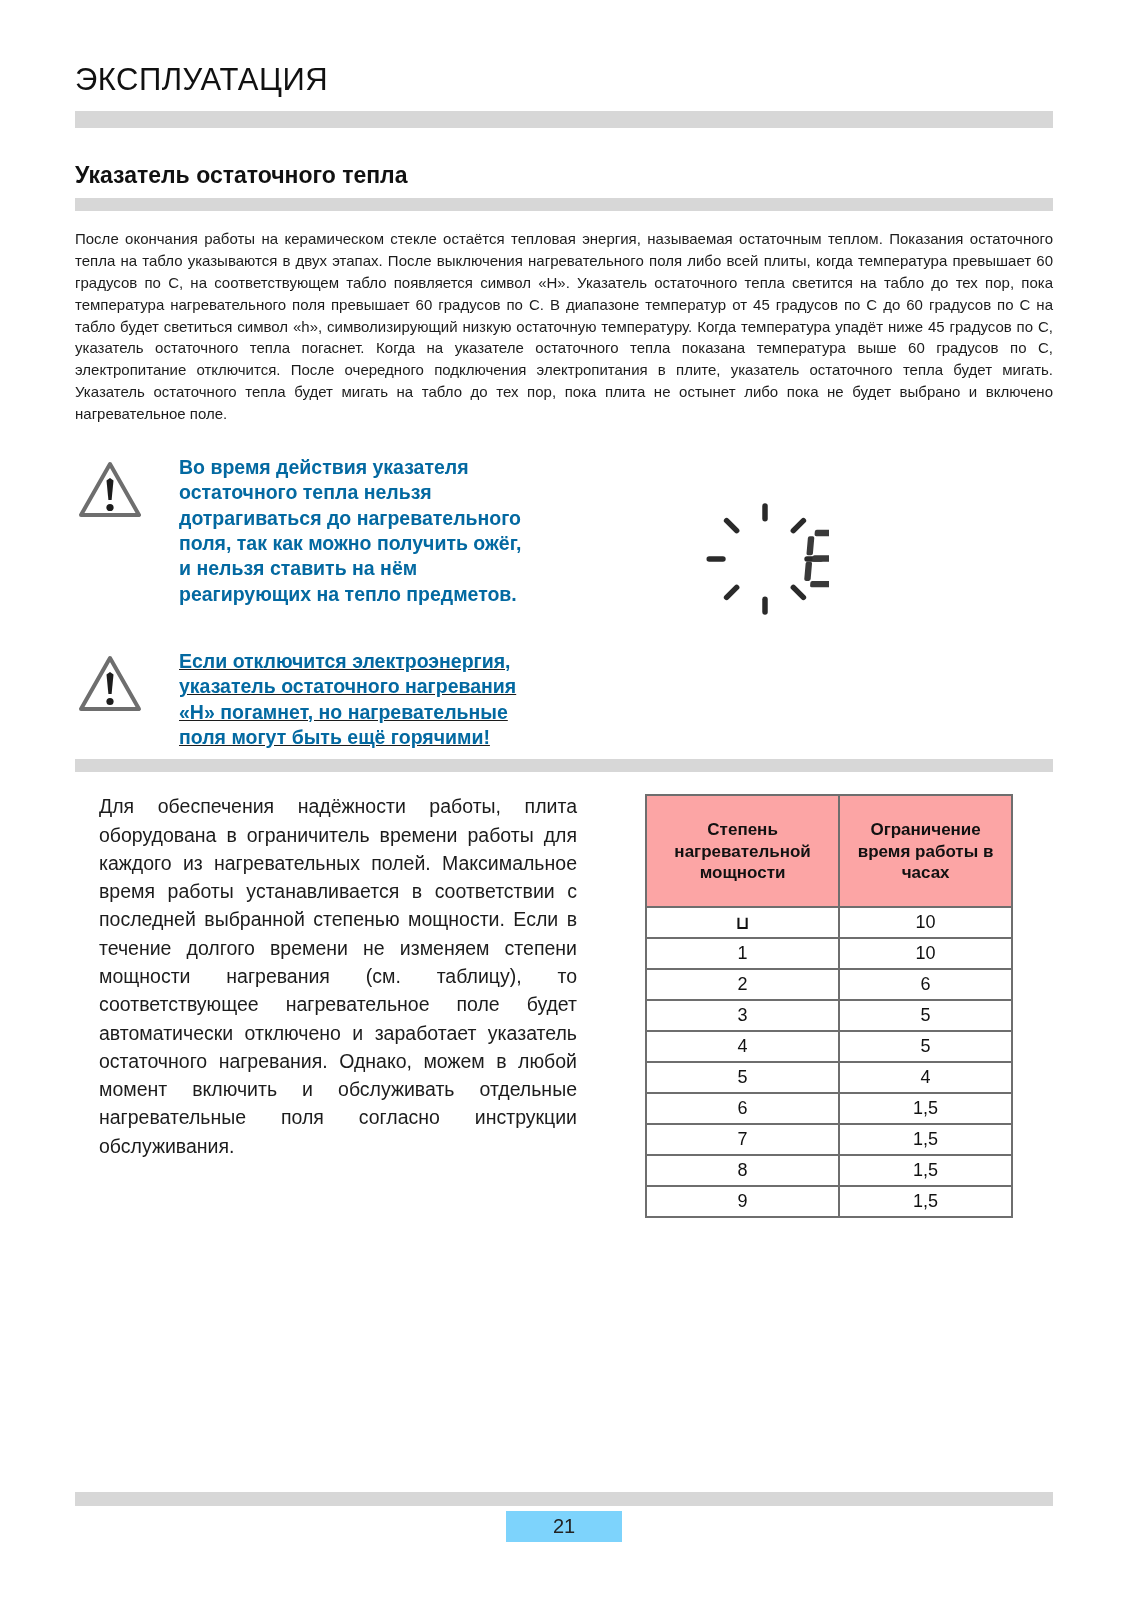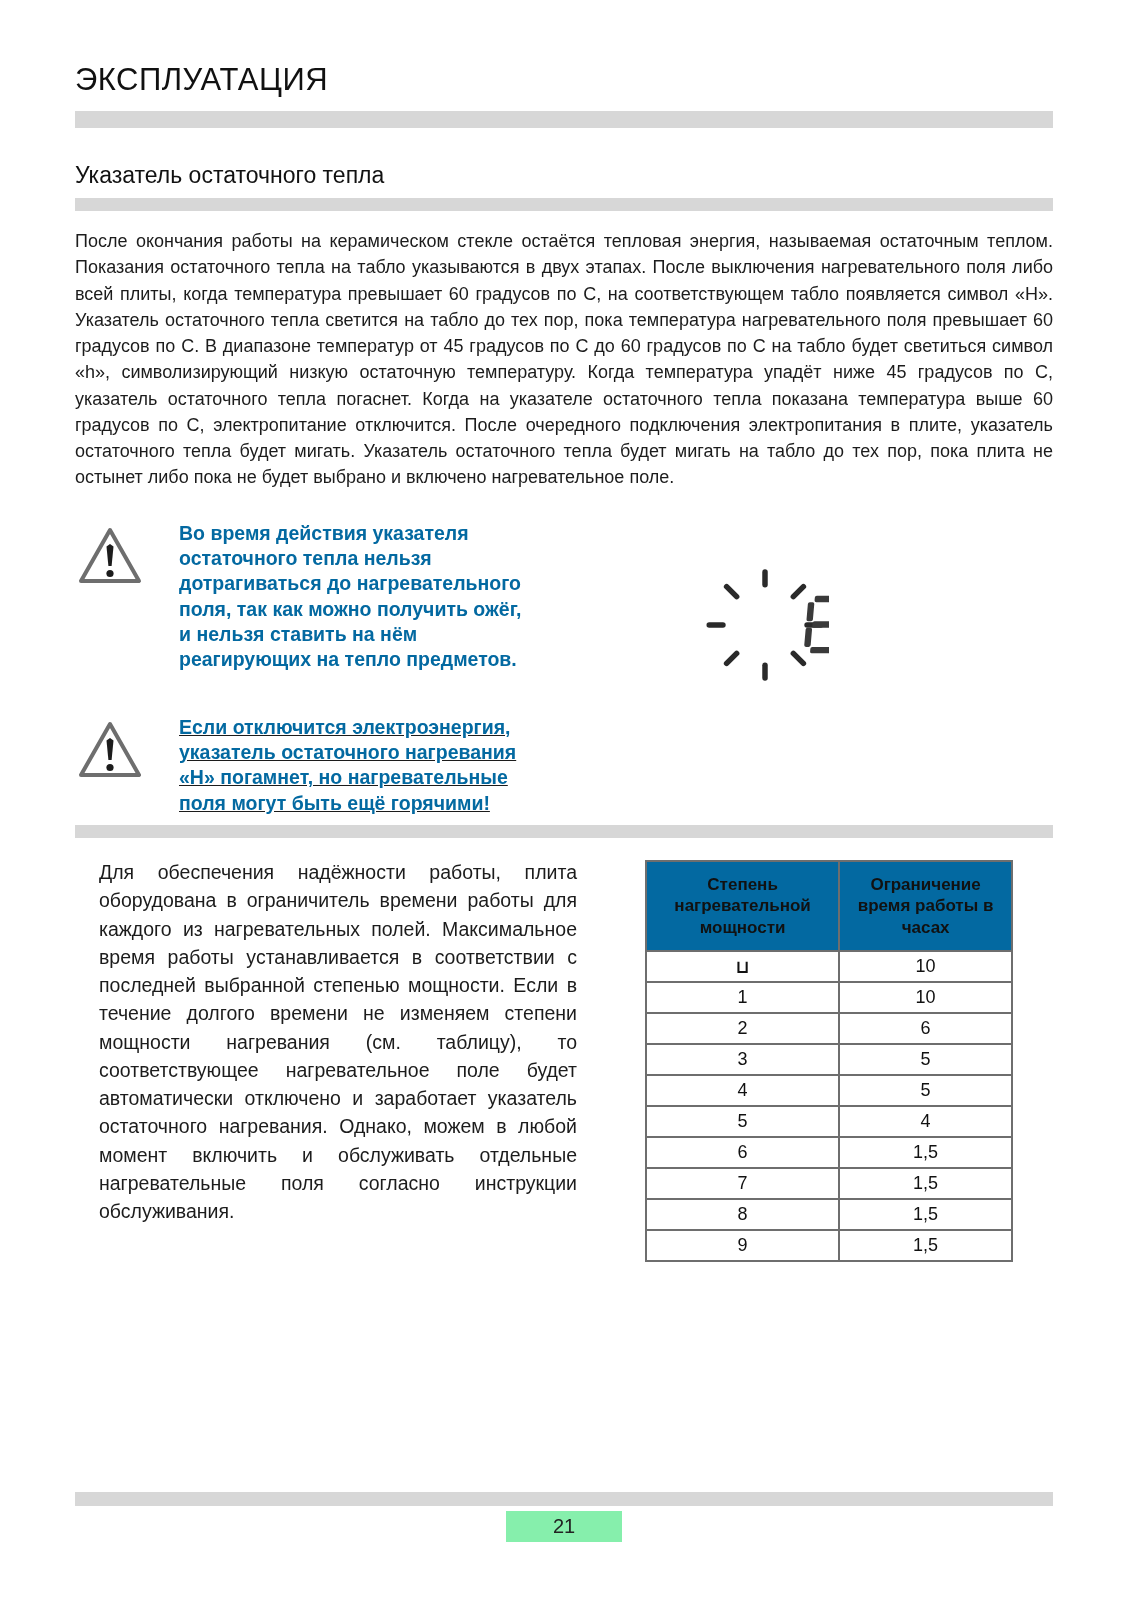--- a/index.html
+++ b/index.html
@@ -20,32 +20,32 @@
     letter-spacing:0.5px;
     color:#111;
   }
   .bar {
     background:#d7d7d7;
     height:17px;
     margin-top:13px;
   }
   .section-heading {
     font-size:23px;
-    font-weight:normal;
+    font-weight:bold;
     margin-top:34px;
     color:#111;
   }
   .bar-thin {
     background:#d7d7d7;
     height:13px;
     margin-top:9px;
   }
   .body-text {
     margin-top:17px;
-    font-size:18px;
+    font-size:15px;
     line-height:1.46;
     text-align:justify;
   }
   .warning-row {
     display:flex;
     align-items:flex-start;
     margin-top:30px;
   }
   .warning-row.second { margin-top:26px;text-decoration:underline; }
   .warn-icon-box {
@@ -83,24 +83,24 @@
   .right-col {
     margin-left:68px;
     padding-top:2px;
   }
   table.limits {
     border-collapse:collapse;
     width:368px;
   }
   table.limits th {
     border:2px solid #6e6e6e;
-    background:#0369a1;
+    background:#fca5a5;
     font-size:17px;
     font-weight:bold;
-    padding:12px 10px;
+    padding:23px 10px;
     line-height:1.25;
     color:#111;
   }
   table.limits td {
     border:2px solid #6e6e6e;
     font-size:18px;
     text-align:center;
     padding:3px 6px;
     height:31px;
     color:#111;
@@ -117,21 +117,21 @@
     height:14px;
     background:#d7d7d7;
   }
   .page-number {
     position:absolute;
     top:1511px;
     left:50%;
     transform:translateX(-50%);
     width:116px;
     height:31px;
-    background:#86efac;
+    background:#7dd3fc;
     text-align:center;
     font-size:20px;
     line-height:31px;
     color:#222;
   }
 </style>
 </head>
 <body>
 
 <div class="page">

